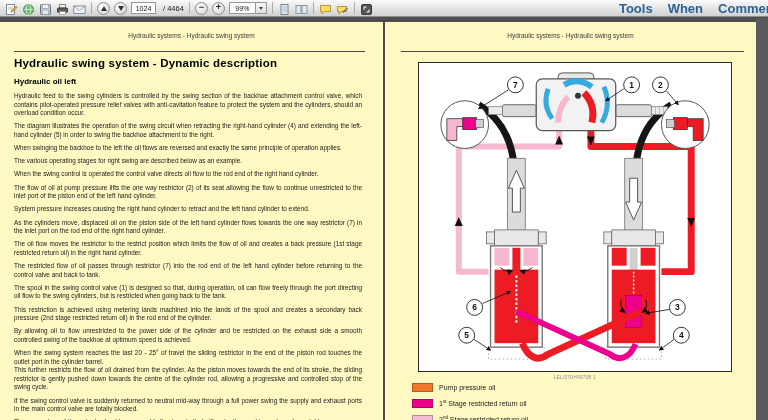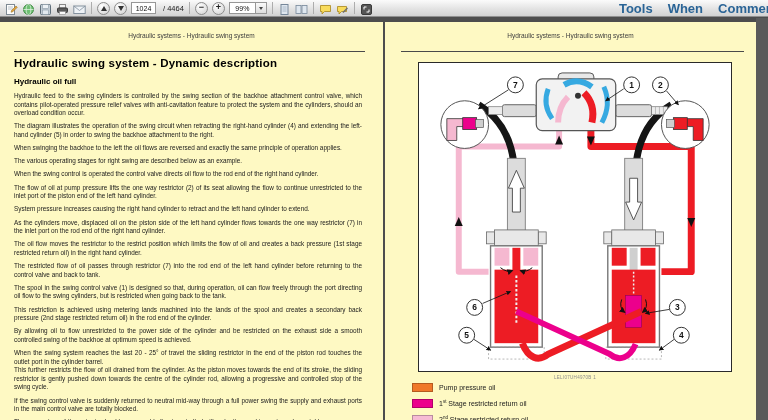--- a/index.html
+++ b/index.html
@@ -180,21 +180,21 @@
   </div>
 
   <div class="viewer">
     <div class="scroll-track"></div>
 
     <div class="page page-left">
       <div class="pg-header">Hydraulic systems - Hydraulic swing system</div>
       <div class="rule"></div>
       <div class="lp-content">
         <div class="doc-title">Hydraulic swing system - Dynamic description</div>
-        <div class="doc-subtitle">Hydraulic oil full</div>
+        <div class="doc-subtitle">Hydraulic oil left</div>
         <p class="body-p">Hydraulic feed to the swing cylinders is controlled by the swing section of the backhoe attachment control valve, which contains pilot-operated pressure relief valves with anti-cavitation feature to protect the system and the cylinders, should an overload condition occur.</p>
         <p class="body-p">The diagram illustrates the operation of the swing circuit when retracting the right-hand cylinder (4) and extending the left-hand cylinder (5) in order to swing the backhoe attachment to the right.</p>
         <p class="body-p">When swinging the backhoe to the left the oil flows are reversed and exactly the same principle of operation applies.</p>
         <p class="body-p">The various operating stages for right swing are described below as an example.</p>
         <p class="body-p">When the swing control is operated the control valve directs oil flow to the rod end of the right hand cylinder.</p>
         <p class="body-p">The flow of oil at pump pressure lifts the one way restrictor (2) of its seat allowing the flow to continue unrestricted to the inlet port of the piston end of the left hand cylinder.</p>
         <p class="body-p">System pressure increases causing the right hand cylinder to retract and the left hand cylinder to extend.</p>
         <p class="body-p">As the cylinders move, displaced oil on the piston side of the left hand cylinder flows towards the one way restrictor (7) in the inlet port on the rod end of the right hand cylinder.</p>
         <p class="body-p">The oil flow moves the restrictor to the restrict position which limits the flow of oil and creates a back pressure (1st stage restricted return oil) in the right hand cylinder.</p>
         <p class="body-p">The restricted flow of oil passes through restrictor (7) into the rod end of the left hand cylinder before returning to the control valve and back to tank.</p>

